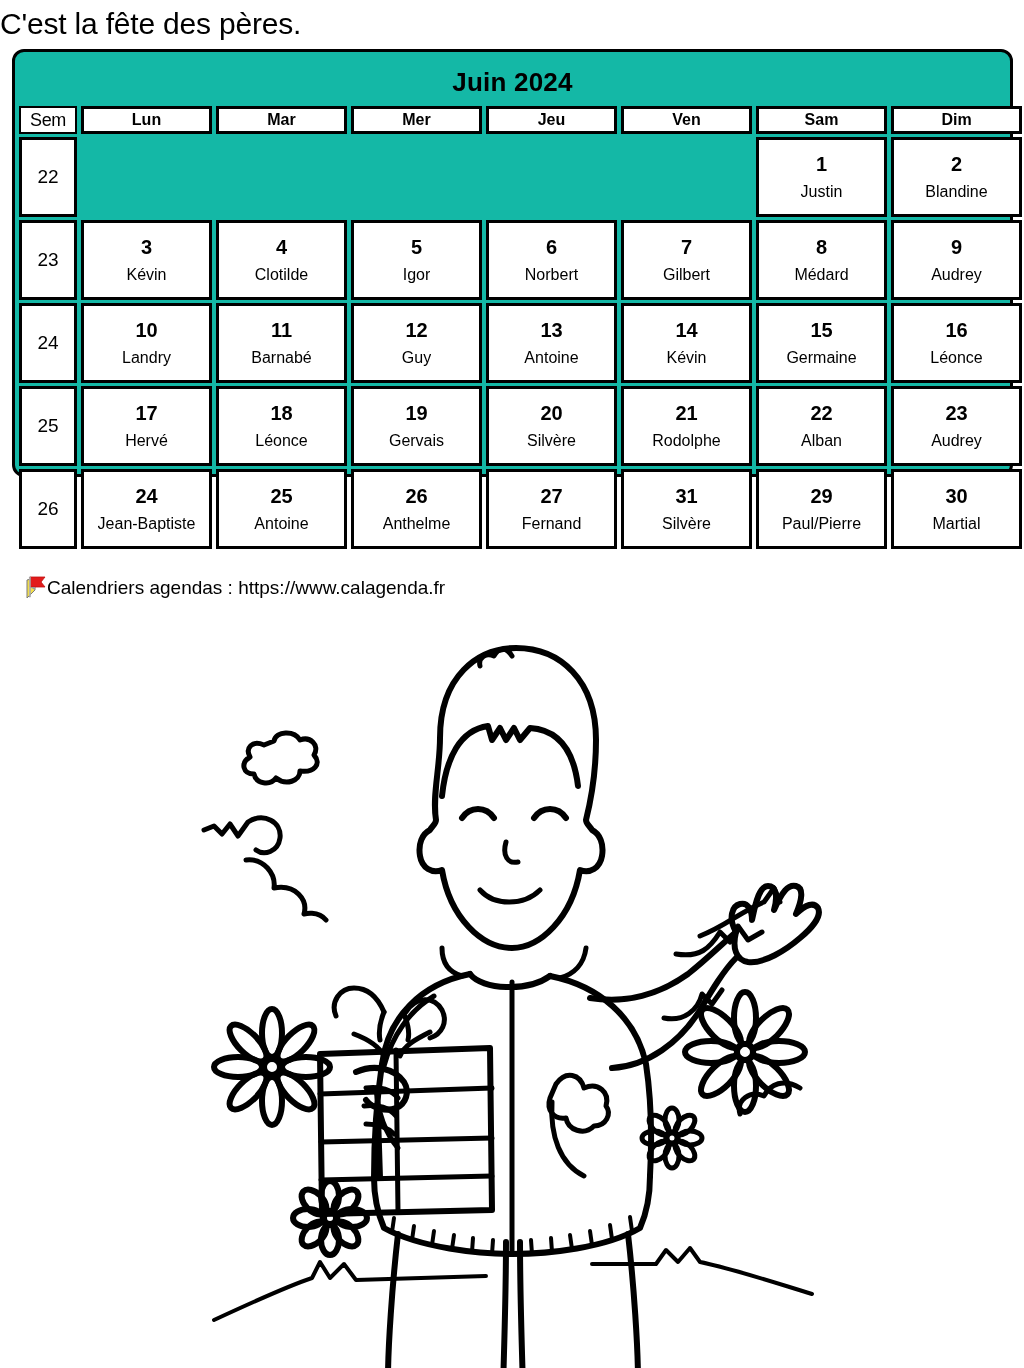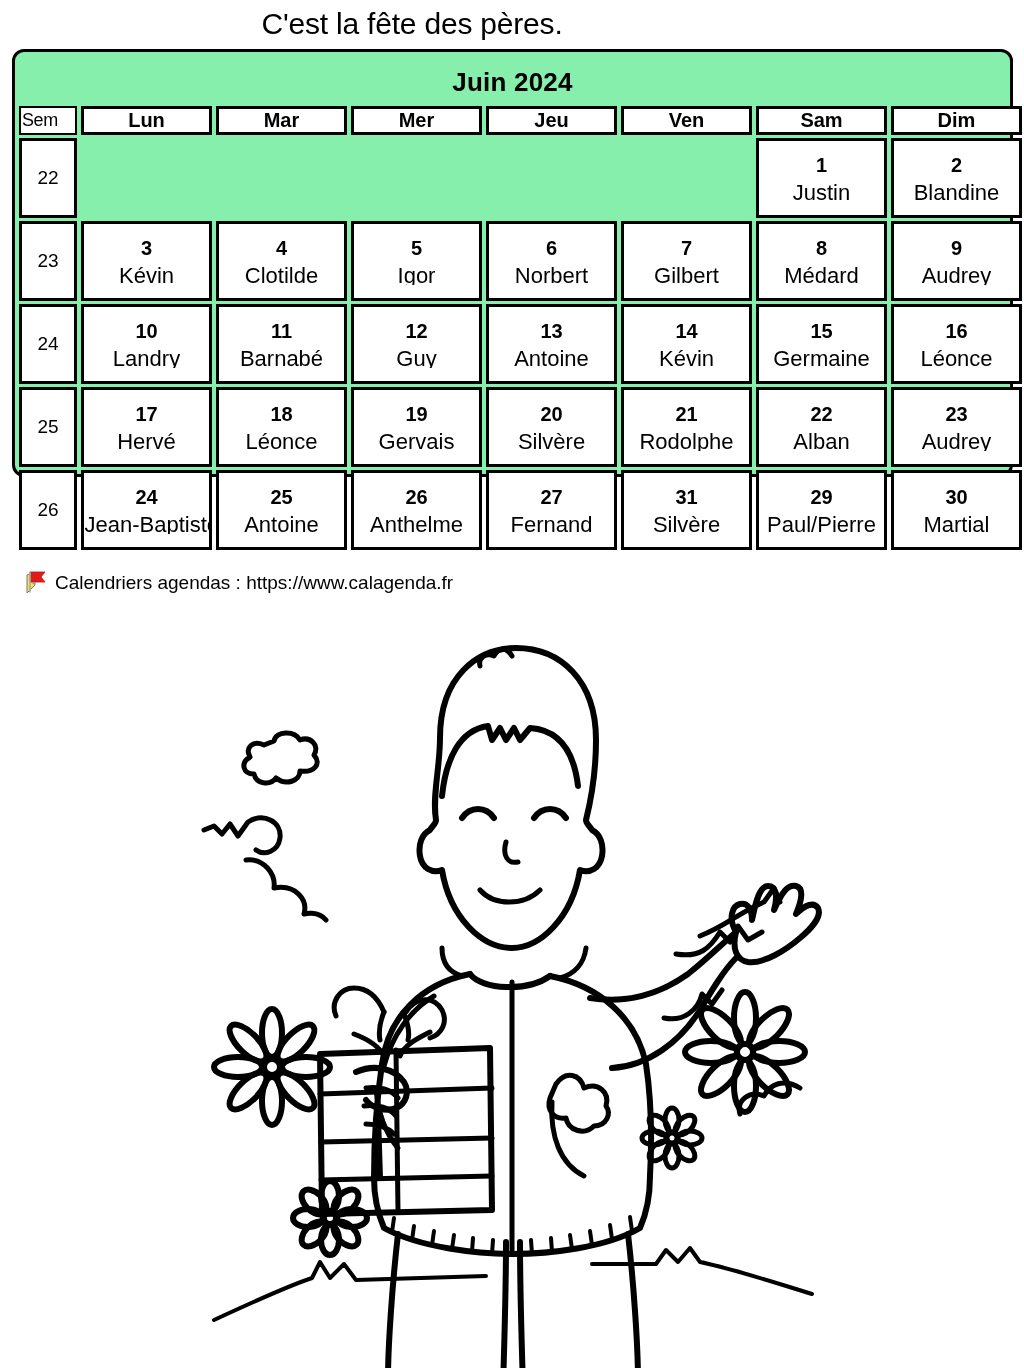--- a/index.html
+++ b/index.html
@@ -10,39 +10,39 @@
     width: 1024px;
     height: 1368px;
     overflow: hidden;
     font-family: "Liberation Sans", sans-serif;
     color: #000000;
   }
 
   
   .page-title {
     width: 824px;
-    text-align: center;
+    text-align: left;
     font-size: 30px;
     line-height: 44px;
     font-weight: 400;
     letter-spacing: -0.2px;
     color: #000;
     padding-top: 2px;
   }
 
   
   .calendar-frame {
     position: absolute;
     left: 12px;
     top: 49px;
     width: 1001px;
     height: 428px;
     border: 3px solid #000;
     border-radius: 12px;
-    background: #86efac;
+    background: #14b8a6;
   }
 
   .month-title {
     text-align: center;
     font-size: 26px;
     font-weight: bold;
     line-height: 30px;
     padding-top: 15px;
     letter-spacing: 0.2px;
   }
@@ -54,33 +54,33 @@
     width: 986px;
     table-layout: fixed;
   }
 
   table.cal col.sem-col { width: 58px; }
   table.cal col.day-col { width: 131px; }
 
   table.cal th.dow {
     border: 3px solid #000;
     height: 28px;
-    font-size: 20px;
+    font-size: 16px;
     font-weight: bold;
     text-align: center;
     padding: 0;
     vertical-align: middle;
     background: #fff;
   }
   table.cal th.sem-head {
     border: 2px solid #000;
     height: 28px;
     font-size: 18px;
     font-weight: 400;
-    text-align: left;
+    text-align: center;
     padding: 0 1px;
     vertical-align: middle;
     background: #fff;
     letter-spacing: -0.4px;
   }
 
   table.cal td.week-num {
     border: 3px solid #000;
     height: 80px;
     font-size: 19px;
@@ -112,36 +112,35 @@
     height: 100%;
     gap: 8px;
     overflow: hidden;
   }
   .day-num {
     font-size: 20px;
     font-weight: bold;
     line-height: 20px;
   }
   .day-saint {
-    font-size: 22px;
+    font-size: 16px;
     font-weight: 400;
     line-height: 19px;
     white-space: nowrap;
     overflow: hidden;
     max-width: 124px;
     text-align: center;
   }
 
   
   .cal-footer {
     display: flex;
     align-items: center;
-    gap: 8px;
     padding: 6px 0 0 10px;
-    margin-top: 12px;
+    margin-top: 18px;
   }
   .flag-icon {
     width: 22px;
     height: 24px;
     flex: 0 0 auto;
     display: block;
   }
   .footer-text {
     font-size: 19px;
     line-height: 22px;

